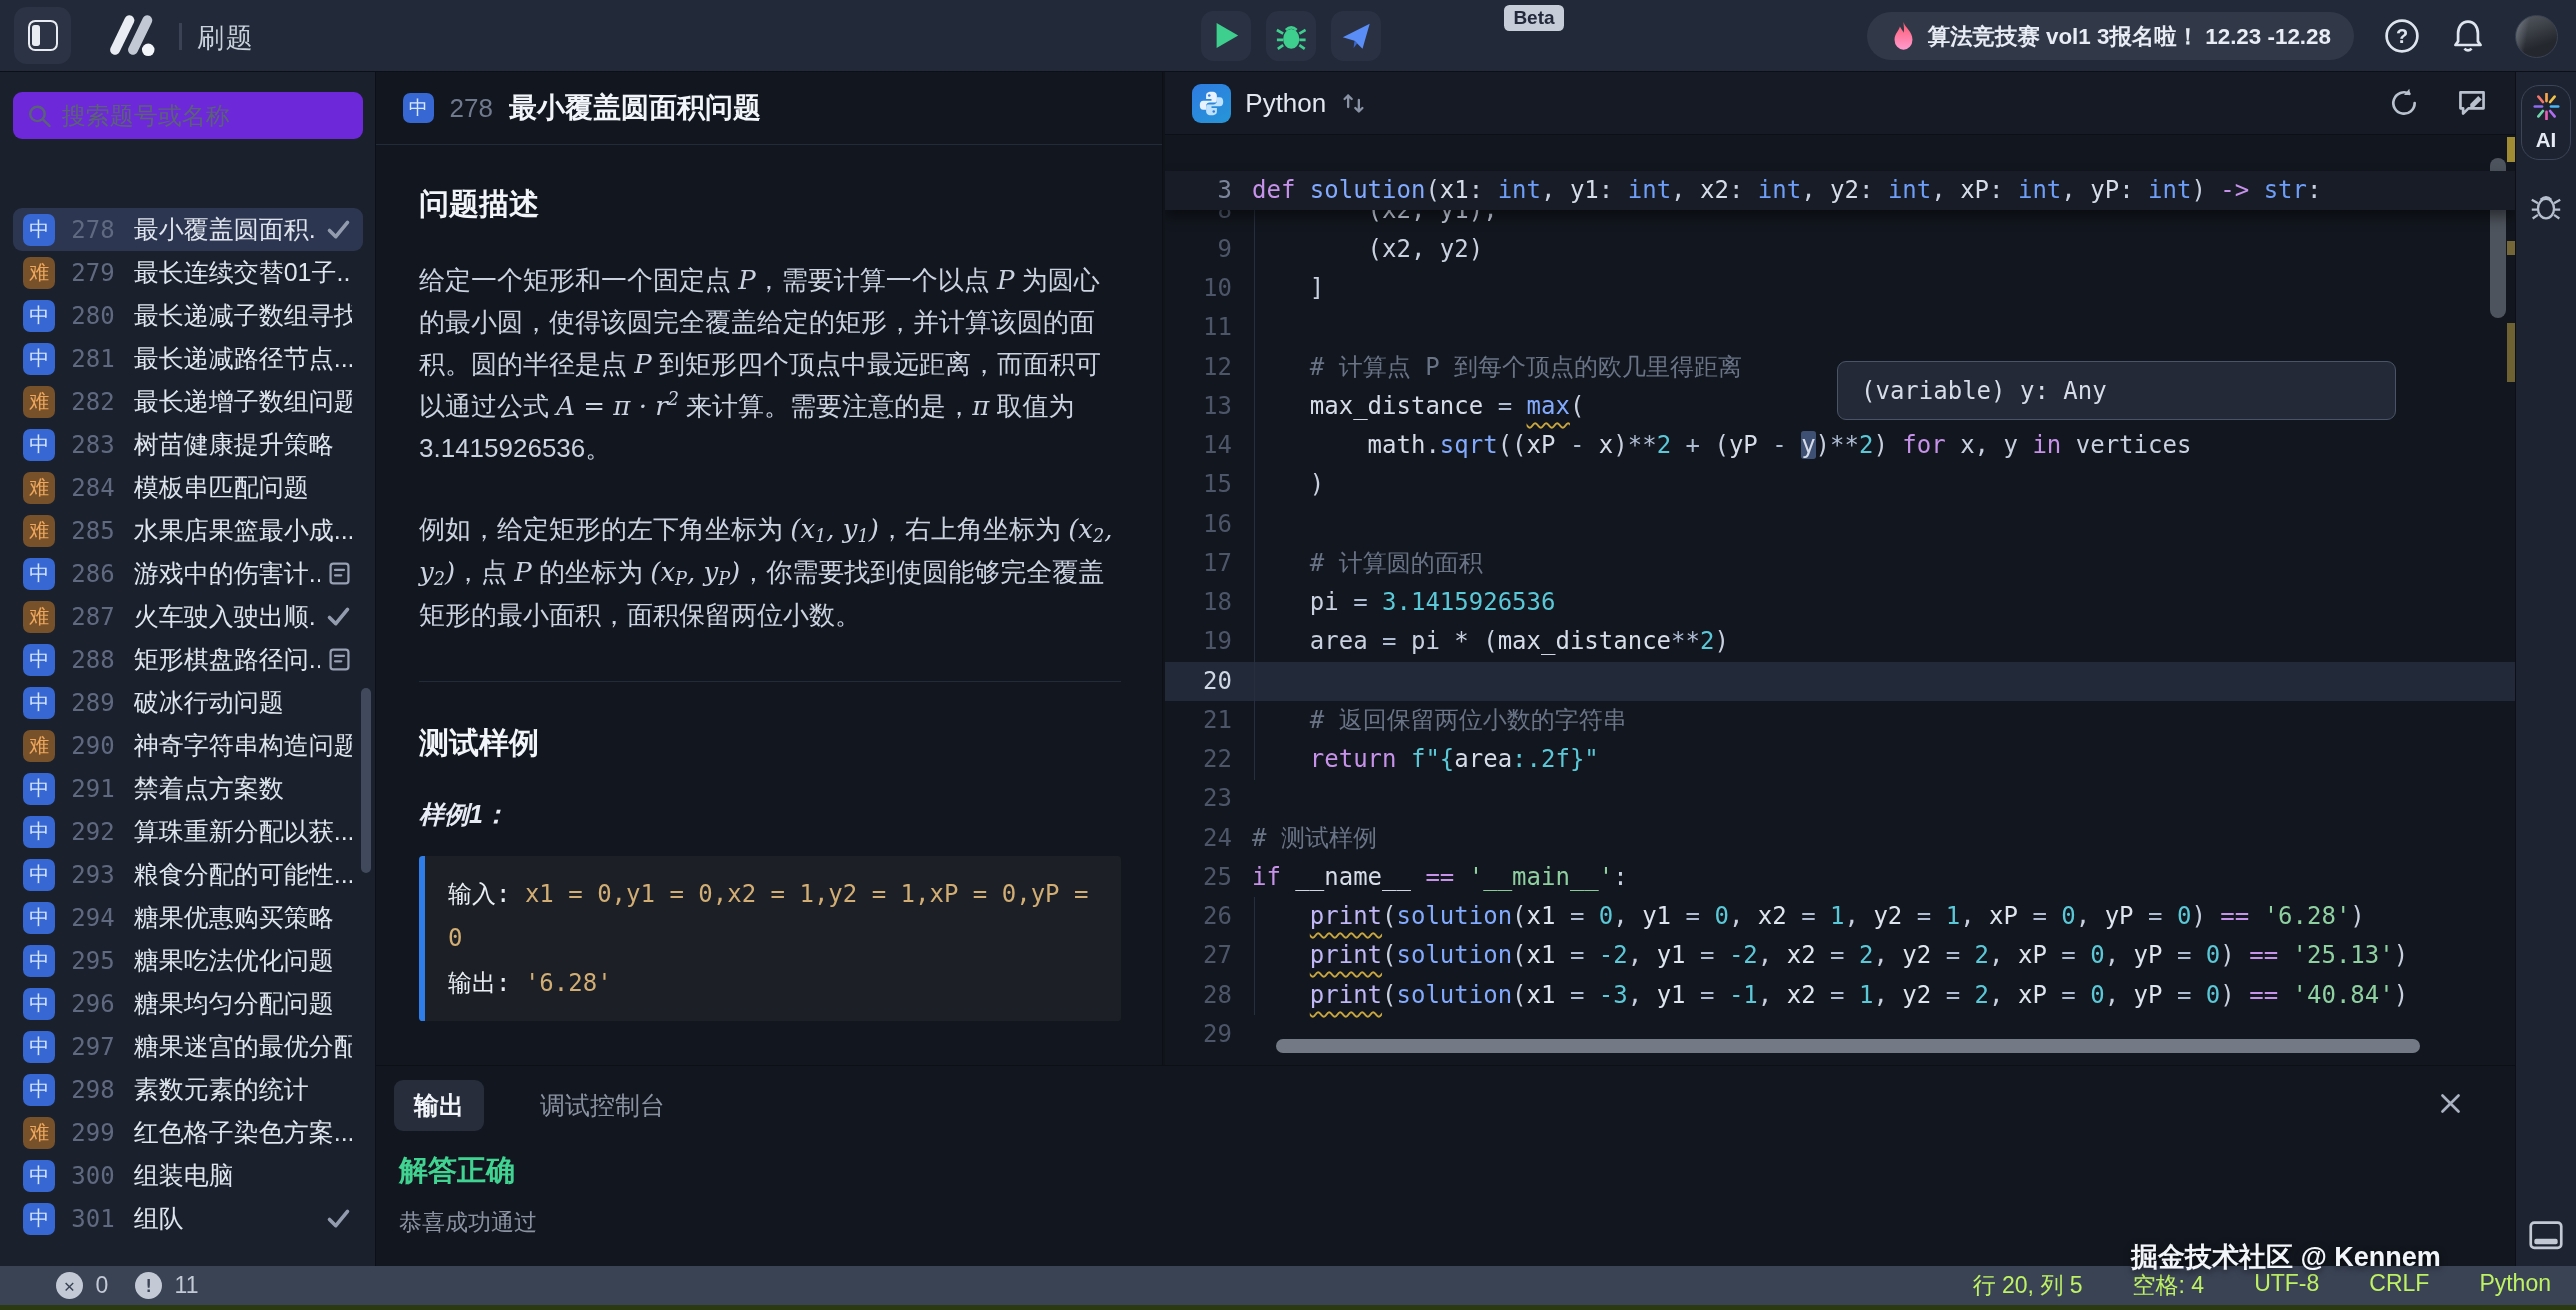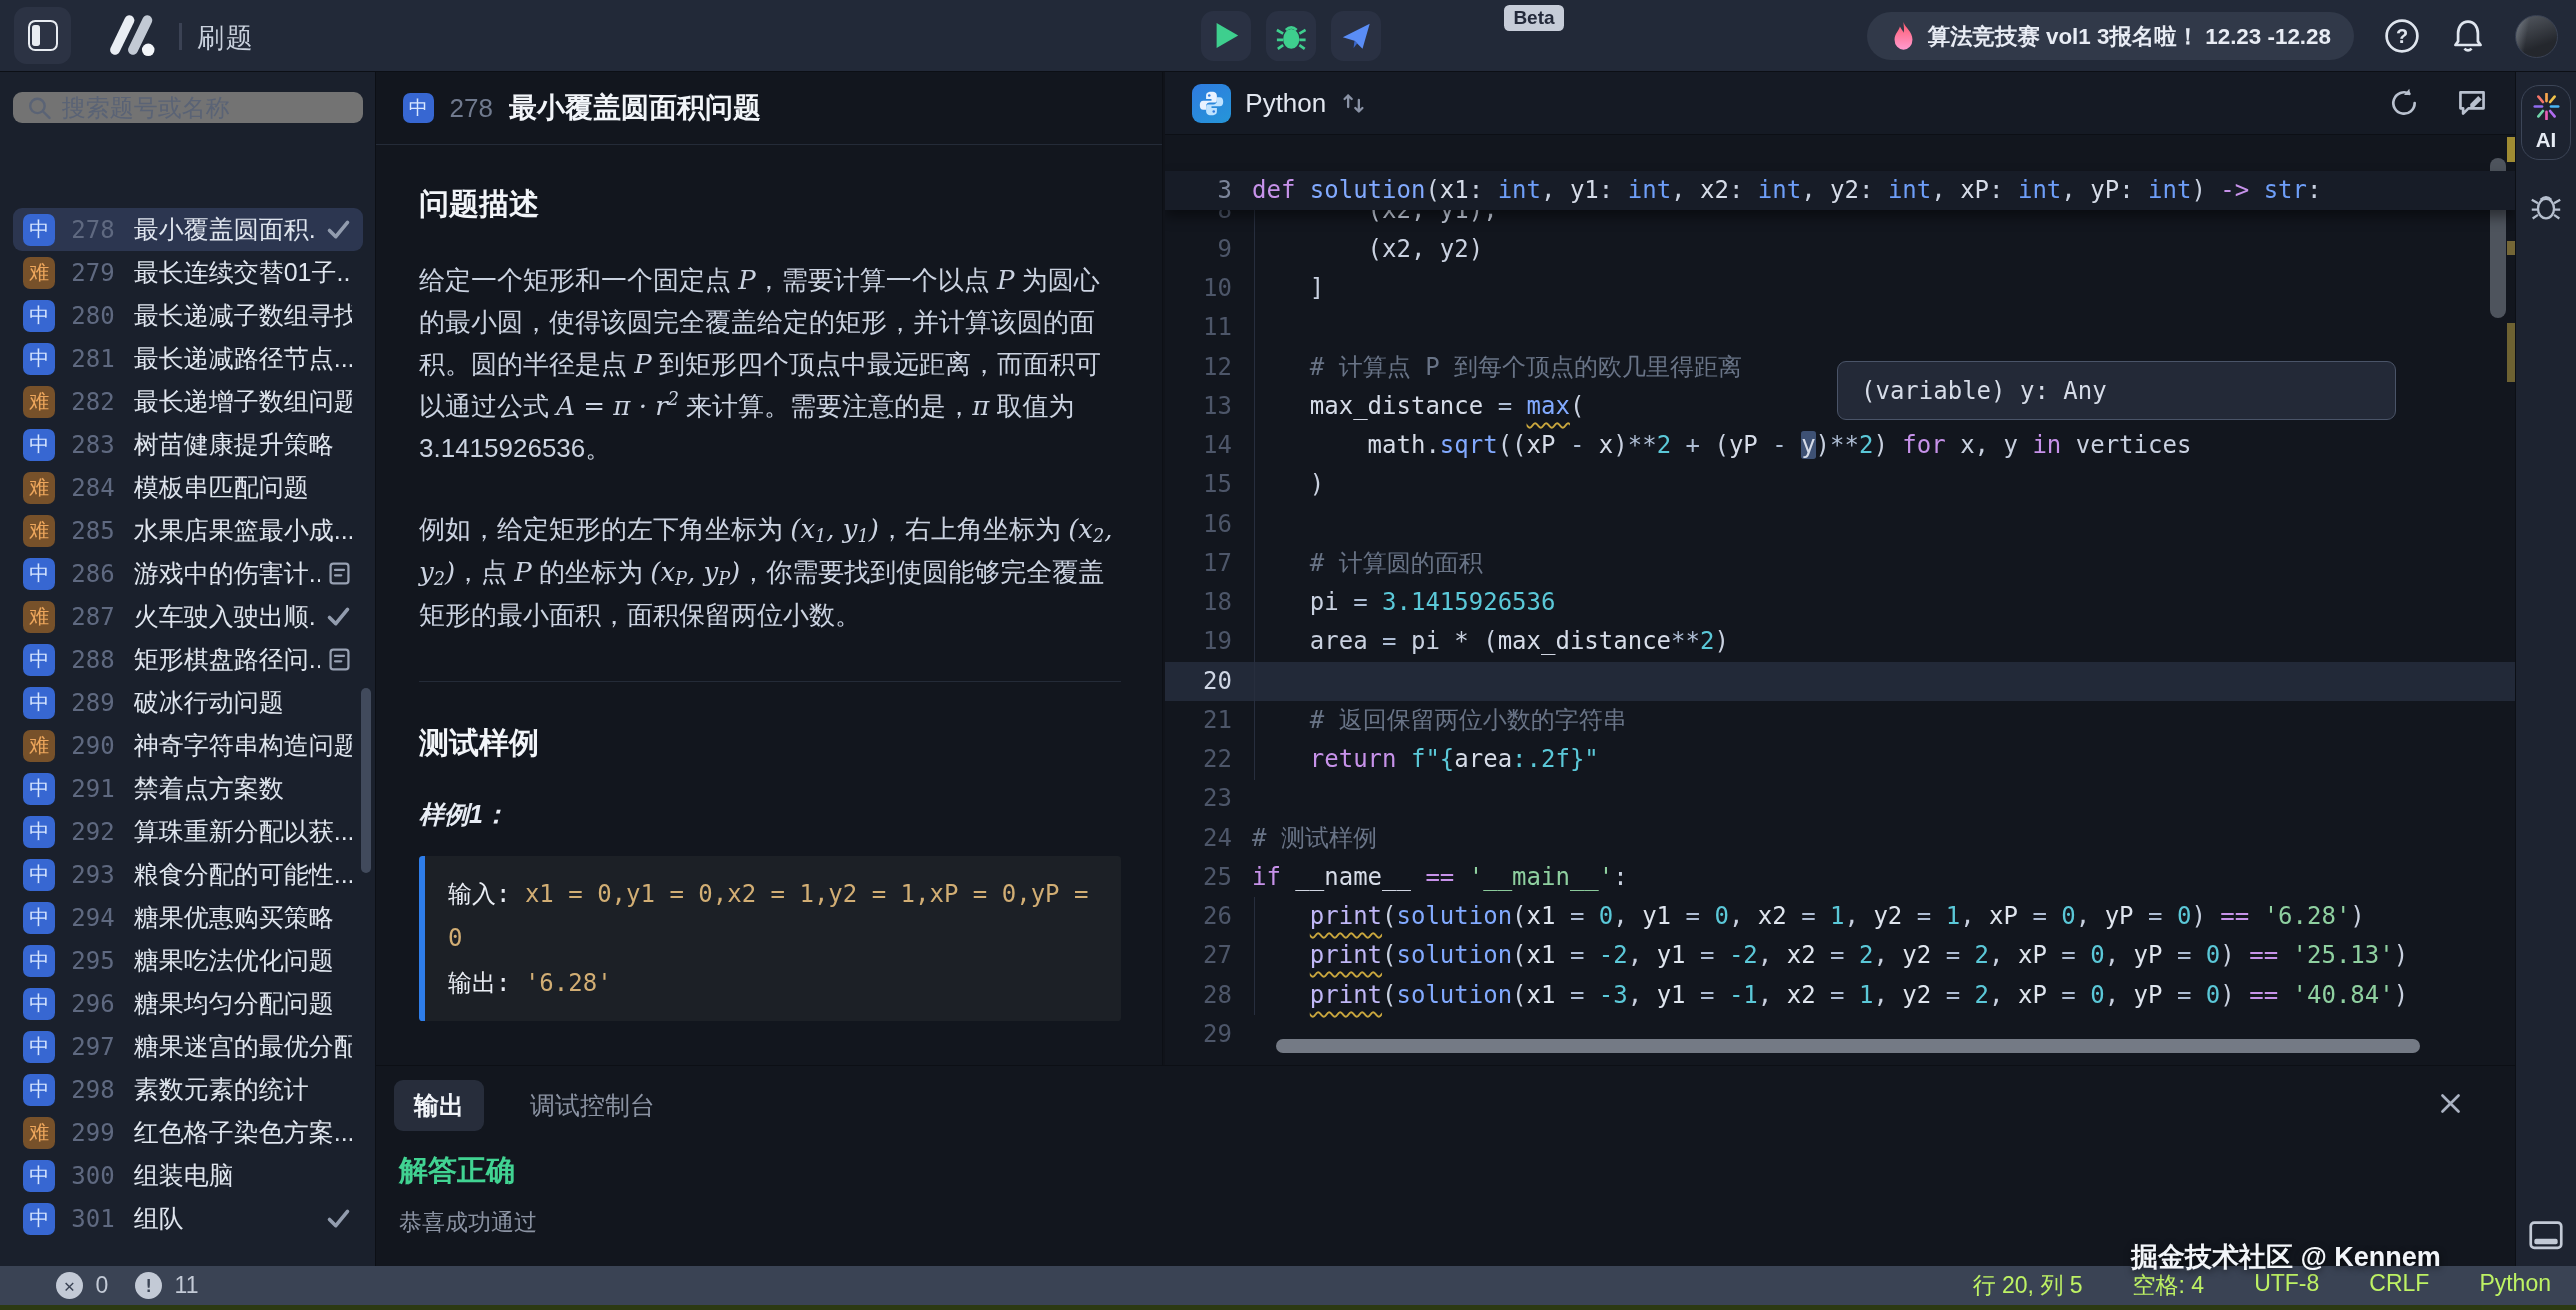--- a/index.html
+++ b/index.html
@@ -23,21 +23,21 @@
      linear-gradient(100deg, rgba(190,200,210,.25) 10%, rgba(0,0,0,0) 30%),
      linear-gradient(160deg,#555a62 0%, #24272d 70%);
      border:1.8px solid #3a4254; }
 
   
   .sidebar { position:absolute; left:0; top:72px; width:376px; height:1194px; background:#1a202c; border-right:1.8px solid #0c0f15; }
   .side-head { display:flex; align-items:center; padding:21.5px 20px 0 25px; }
   .side-title { font-size:27px; font-weight:bold; color:#f0f3f8; }
   .side-count { font-size:25px; color:#78839a; margin-left:16px; }
   .side-icons { margin-left:auto; display:flex; gap:29px; align-items:center; }
-  .searchbox { margin:20px 12.5px 9px 12.5px; height:31px; background:#737373; border-radius:9px; display:flex; align-items:center; padding:0 14.3px; gap:10.8px; }
+  .searchbox { margin:20px 12.5px 9px 12.5px; height:47px; background:#6d28d9; border-radius:9px; display:flex; align-items:center; padding:0 14.3px; gap:10.8px; }
   .searchbox input { background:transparent; border:none; outline:none; color:#c7cfdd; font-size:24px; width:100%; font-family:"Liberation Sans",sans-serif; }
   .searchbox input::placeholder { color:#5a6375; }
   .plist { position:absolute; left:0; right:0; top:136px; bottom:0; overflow:hidden; }
   .prow { height:43px; margin:0 12.5px; padding:0 10.8px; border-radius:9px; display:flex; align-items:center; }
   .prow.selected { background:#2c3650; }
   .pbadge { width:32px; height:32px; border-radius:7.2px; font-size:20px; display:flex; align-items:center; justify-content:center; flex:none; }
   .pbadge.mid { background:#3767d2; color:#d7e6ff; }
   .pbadge.hard { background:#77512a; color:#edа65c; color:#eda65c; }
   .pnum { width:57px; margin-left:16px; font-family:"DejaVu Sans Mono",monospace; font-size:24px; color:#5f6980; flex:none; }
   .ptitle { font-size:25px; color:#dfe5ee; margin-left:5.4px; white-space:nowrap; overflow:hidden; flex:1 1 auto; }
@@ -90,21 +90,21 @@
 
   
   .rtool { position:absolute; left:2515px; top:72px; width:61px; height:1194px; background:#1d2330; border-left:1.8px solid #0c0f15; display:flex; flex-direction:column; align-items:center; }
   .ai-btn { margin-top:12.5px; width:50px; height:75px; border:1.8px solid #3c4557; border-radius:18px; display:flex; flex-direction:column; align-items:center; justify-content:center; gap:8px; }
   .ai-label { font-size:20.6px; font-weight:bold; color:#e6ebf3; }
   .rt-bug { margin-top:30.5px; }
   .rt-bottom { margin-top:auto; margin-bottom:16px; }
 
   
   .output { position:absolute; left:376px; top:1065px; width:2139px; height:201px; background:#12161e; border-top:1.8px solid #0c0f15; }
-  .out-tabs { display:flex; align-items:flex-end; padding:14.3px 0 0 18px; gap:26px; }
+  .out-tabs { display:flex; align-items:flex-end; padding:14.3px 0 0 18px; gap:36px; }
   .out-tab { font-size:25px; color:#8b93a3; padding:9px 20px; border-radius:9px; }
   .out-tab.active { background:#272d3b; color:#f2f5f9; font-weight:bold; }
   .out-close { position:absolute; right:52px; top:25px; }
   .out-result { margin:20px 0 0 23px; font-size:29px; font-weight:600; color:#41d392; }
   .out-msg { margin:16px 0 0 23px; font-size:23px; color:#8b93a3; }
 
   
   .statusbar { position:absolute; left:0; top:1266px; width:2576px; height:39px; background:#3a4354; display:flex; align-items:center; z-index:40; }
   .sb-left { display:flex; align-items:center; gap:12.5px; padding-left:56px; }
   .sb-cnt { font-size:23px; color:#c3cad6; }

